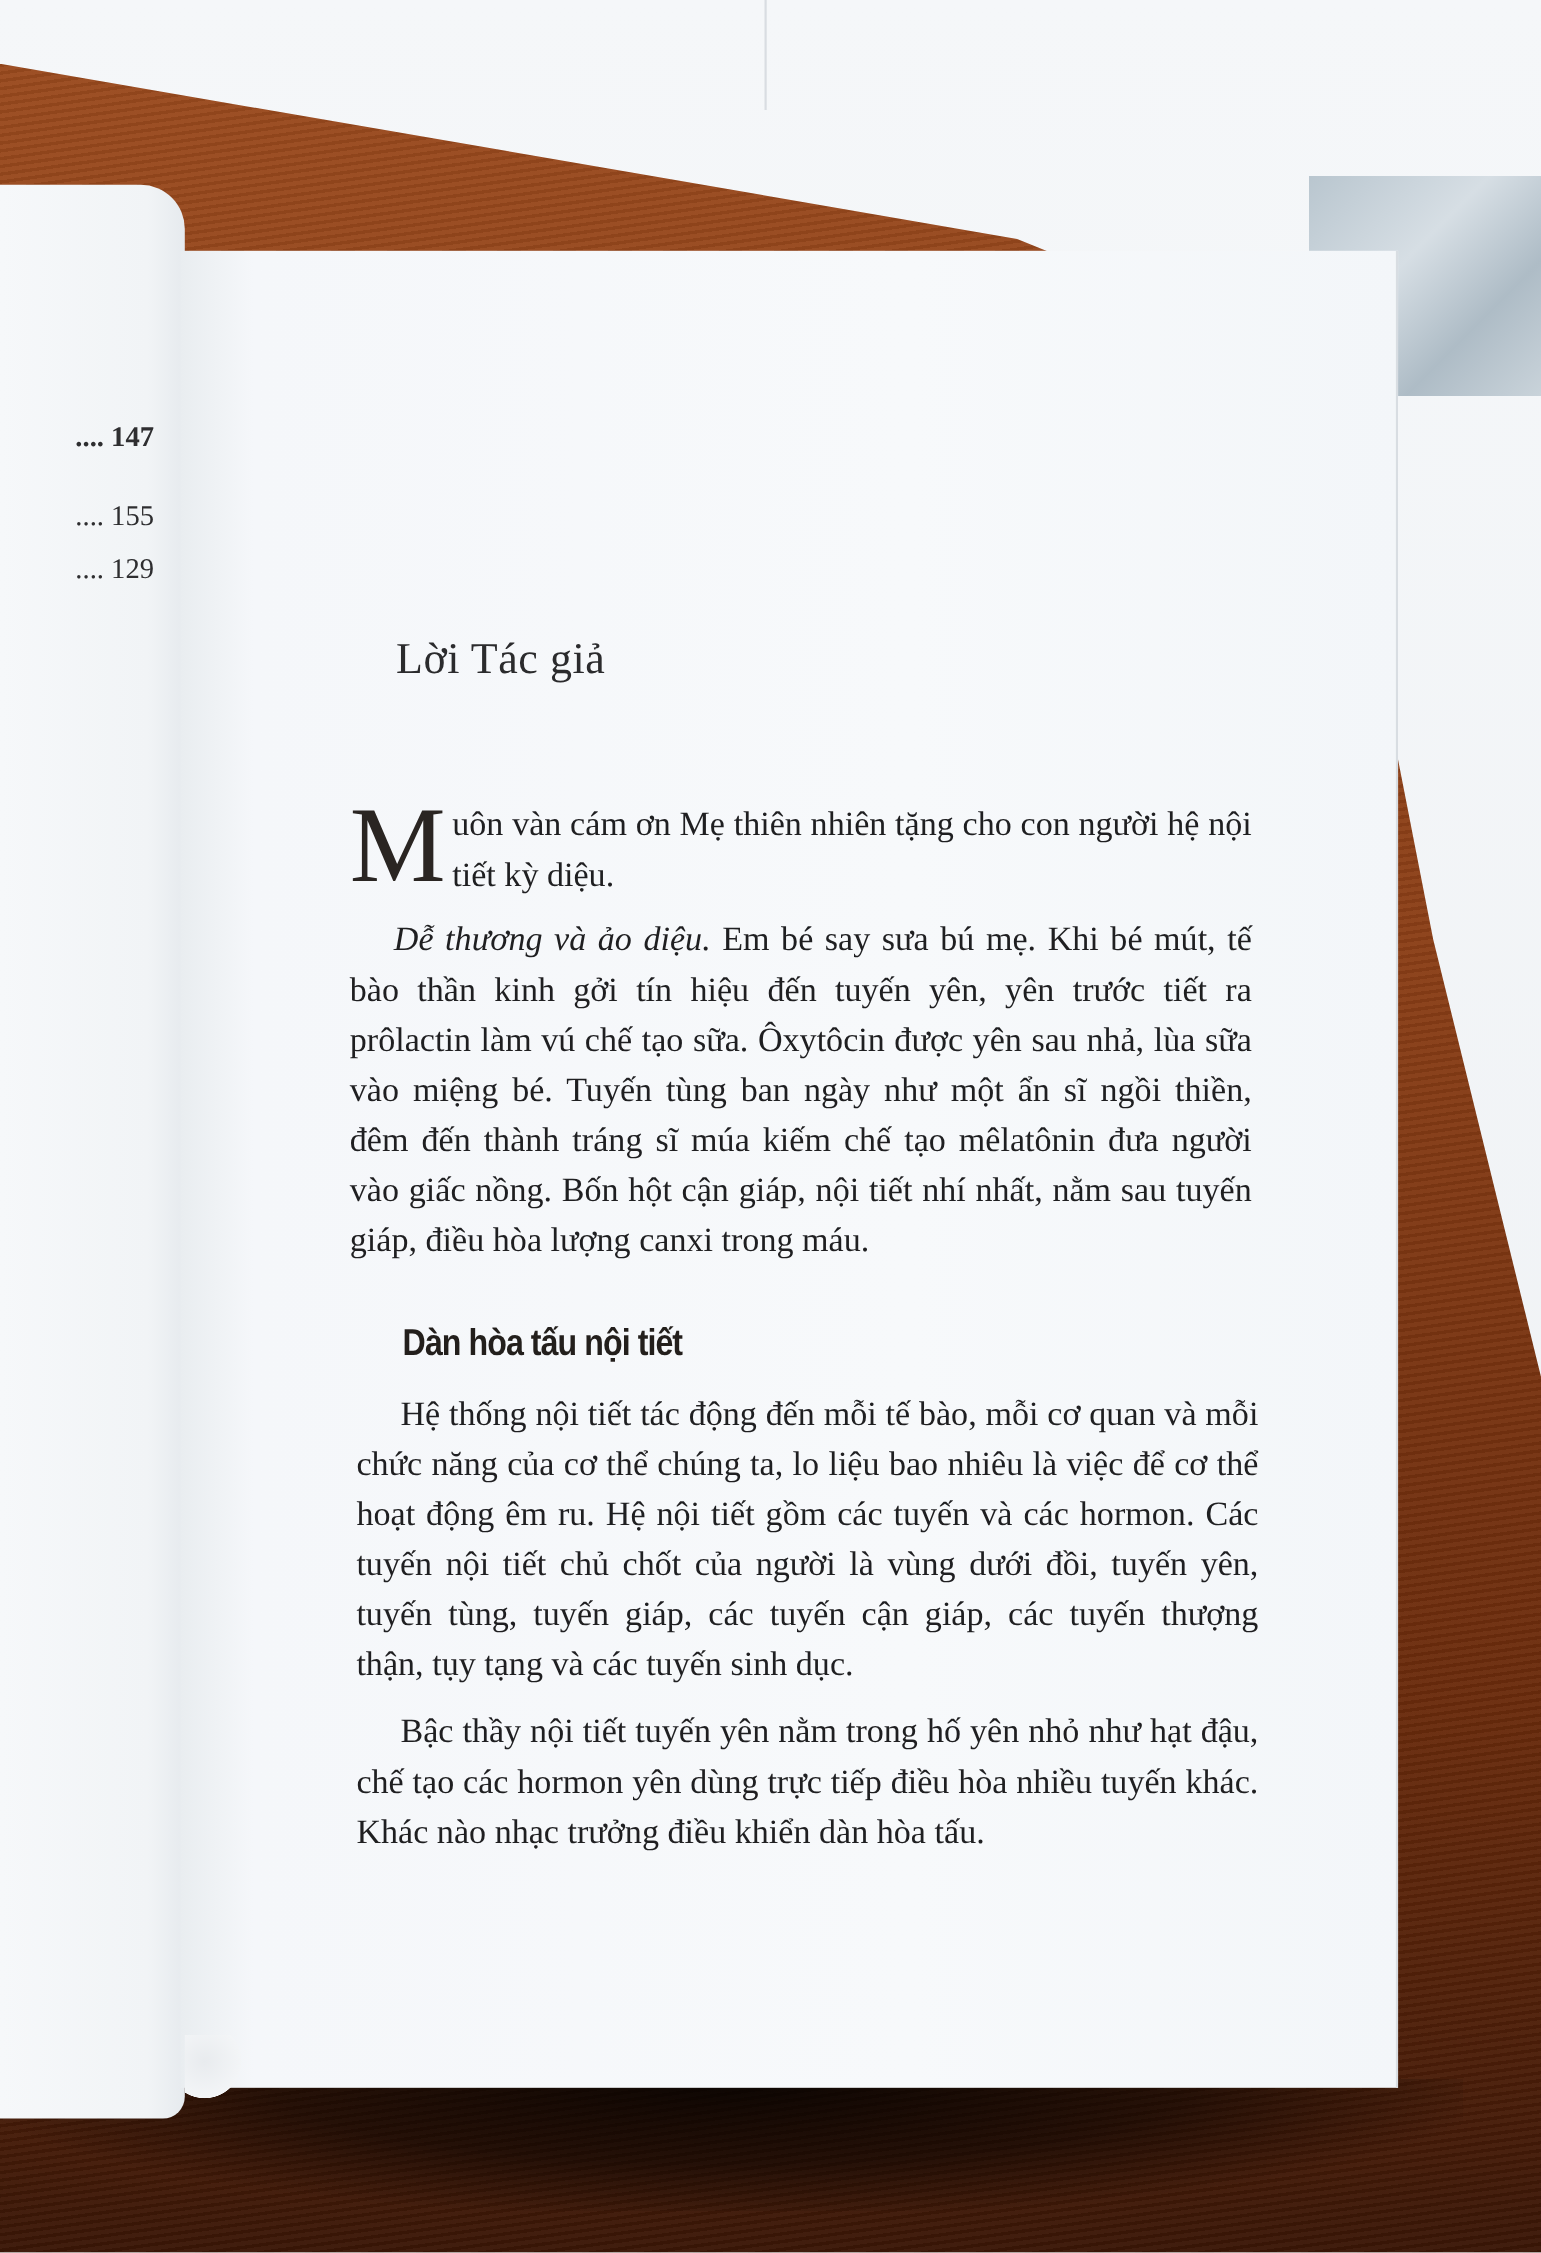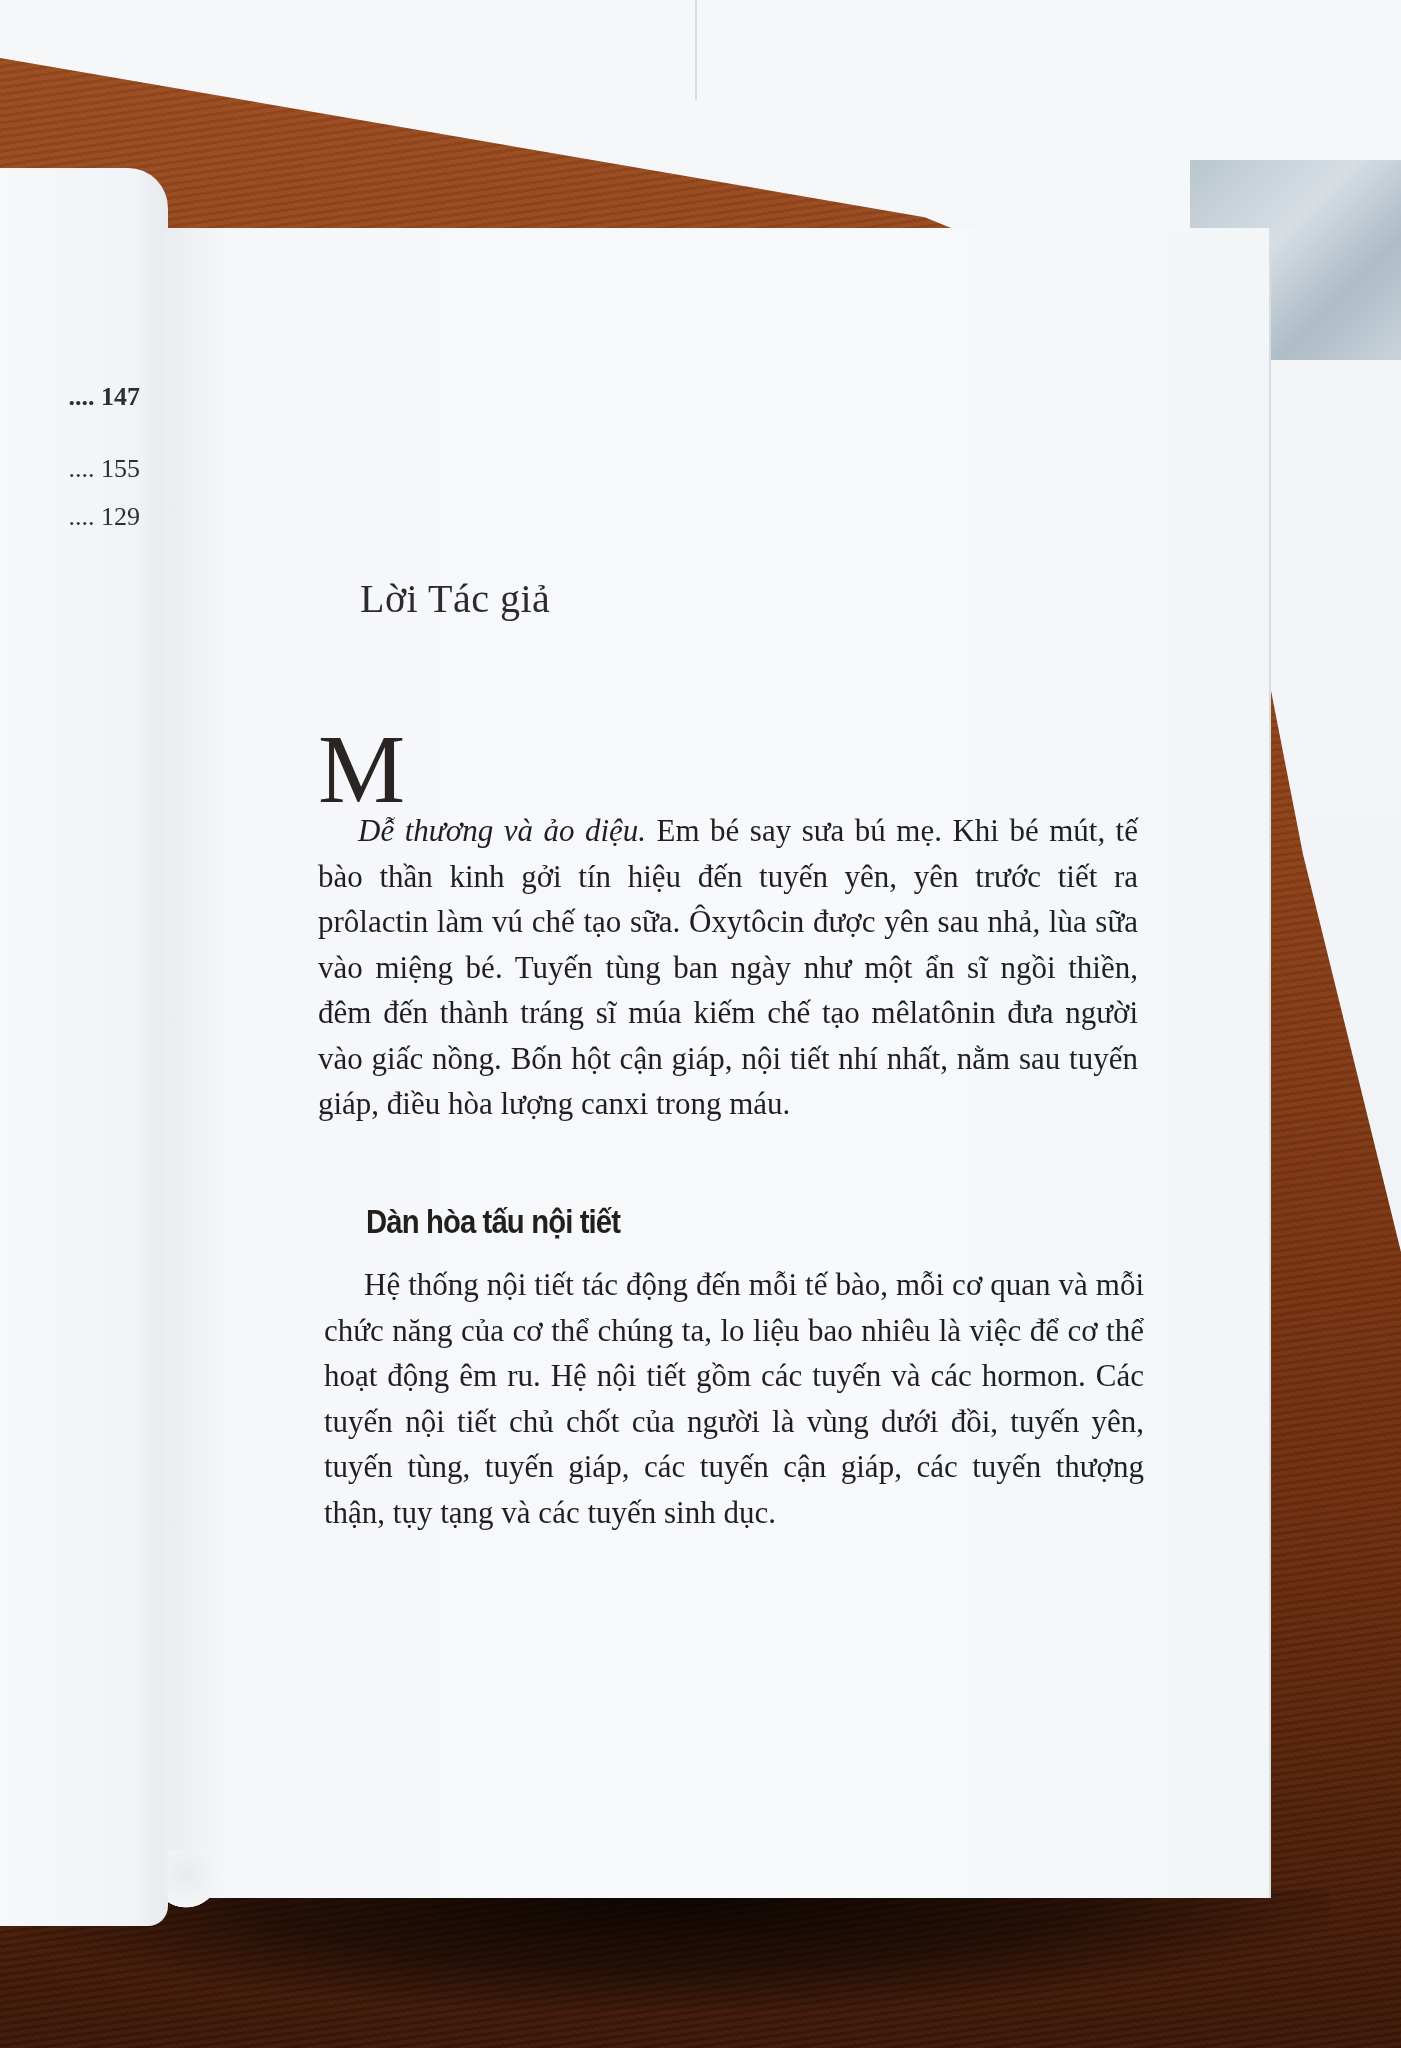--- a/index.html
+++ b/index.html
@@ -91,21 +91,22 @@
     <span>.... </span><span>129</span>
   </div>
 </div>
 
 <div class="right-page"></div>
 <div class="gutter-fold"></div>
 
 <div class="chapter-title">Lời Tác giả</div>
 
 <div class="body-text" style="top:726px;">
-  <p class="para"><span class="dropcap">M</span></p>
+  <p class="para"><span class="dropcap">M</span><span>uôn vàn cám ơn Mẹ thiên nhiên tặng cho con người hệ nội tiết kỳ diệu.</span></p>
   <p class="para indent" style="clear:both;"><span class="italic">Dễ thương và ảo diệu.</span><span> Em bé say sưa bú mẹ. Khi bé mút, tế bào thần kinh gởi tín hiệu đến tuyến yên, yên trước tiết ra prôlactin làm vú chế tạo sữa. Ôxytôcin được yên sau nhả, lùa sữa vào miệng bé. Tuyến tùng ban ngày như một ẩn sĩ ngồi thiền, đêm đến thành tráng sĩ múa kiếm chế tạo mêlatônin đưa người vào giấc nồng. Bốn hột cận giáp, nội tiết nhí nhất, nằm sau tuyến giáp, điều hòa lượng canxi trong máu.</span></p>
 </div>
 
 <div class="section-heading">Dàn hòa tấu nội tiết</div>
 
 <div class="body-text" style="top:1262px; left:324px;">
   <p class="para indent">Hệ thống nội tiết tác động đến mỗi tế bào, mỗi cơ quan và mỗi chức năng của cơ thể chúng ta, lo liệu bao nhiêu là việc để cơ thể hoạt động êm ru. Hệ nội tiết gồm các tuyến và các hormon. Các tuyến nội tiết chủ chốt của người là vùng dưới đồi, tuyến yên, tuyến tùng, tuyến giáp, các tuyến cận giáp, các tuyến thượng thận, tụy tạng và các tuyến sinh dục.</p>
+  <p class="para indent" style="margin-top:16px;">Bậc thầy nội tiết tuyến yên nằm trong hố yên nhỏ như hạt đậu, chế tạo các hormon yên dùng trực tiếp điều hòa nhiều tuyến khác. Khác nào nhạc trưởng điều khiển dàn hòa tấu.</p>
 </div>
 
 </body></html>

